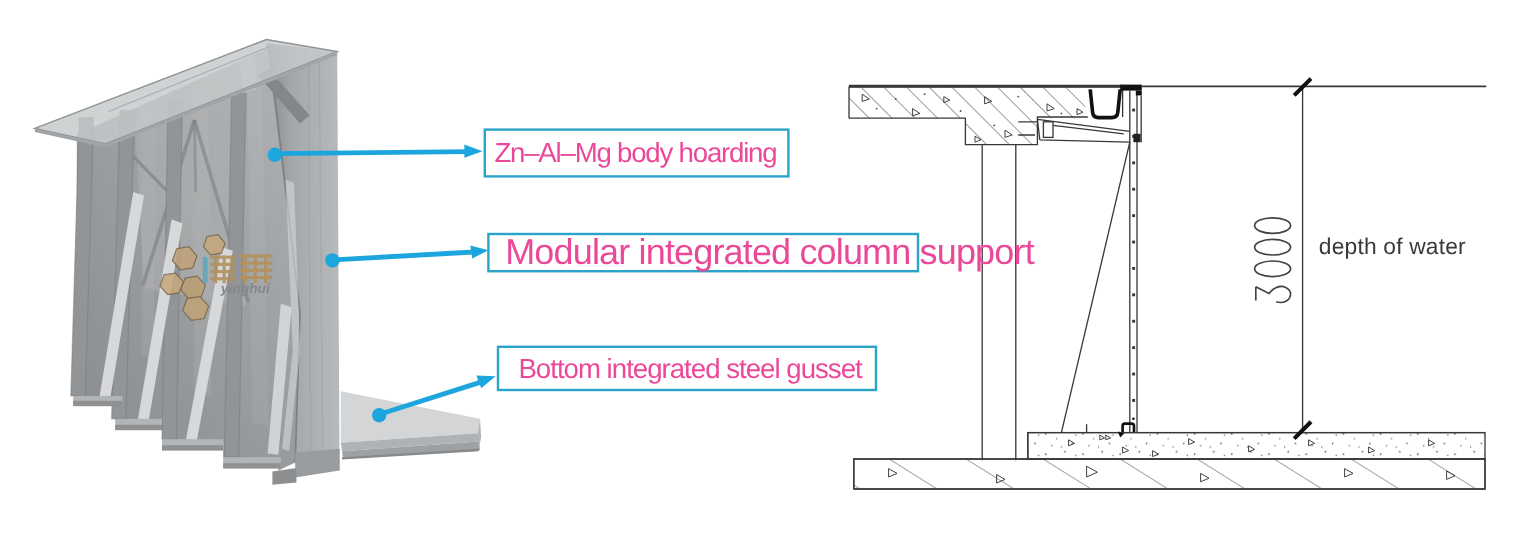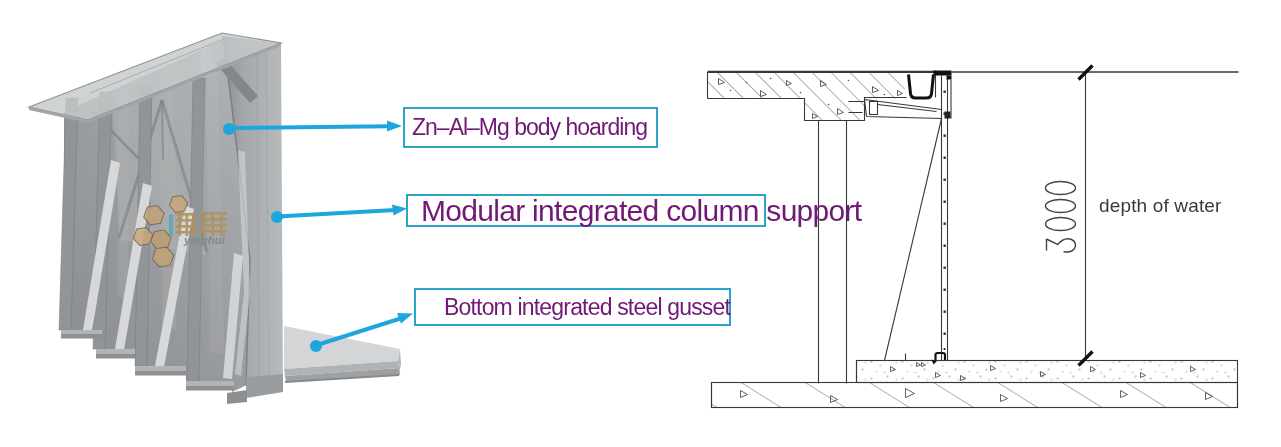--- a/index.html
+++ b/index.html
@@ -1,18 +1,18 @@
 <!DOCTYPE html>
 <html><head>
 <meta charset="utf-8">
 <style>
   html,body{margin:0;padding:0;background:#ffffff;}
   #stage{position:relative;width:1281px;height:447px;background:#ffffff;overflow:hidden;
          font-family:"Liberation Sans", sans-serif;}
-  .callout{position:absolute;border:2px solid #2ba4c9;background:#ffffff;color:#701a75;
+  .callout{position:absolute;border:2px solid #2ba4c9;background:#ffffff;color:#ec4899;
            white-space:nowrap;box-sizing:border-box;}
 </style>
 </head>
 <body>
 <div id="stage">
 <svg width="1281" height="447" viewBox="0 0 1281 447" style="position:absolute;left:0;top:0">
 <defs>
   <linearGradient id="wallface" x1="0.9" y1="0" x2="0.1" y2="1">
     <stop offset="0" stop-color="#b0b3b5"></stop>
     <stop offset="0.45" stop-color="#9da0a2"></stop>
@@ -269,14 +269,14 @@
 </g>
 </g>
 
 <text x="1099" y="212" font-size="19" letter-spacing="0.15" fill="#3a3a3a" font-family="Liberation Sans, sans-serif">depth of water</text>
 </svg>
 
 <div class="callout" style="left:403px;top:107px;width:255px;height:41px;line-height:37px;font-size:23px;letter-spacing:-1px;padding-left:7px;">Zn–Al–Mg body hoarding</div>
 
 <div class="callout" style="left:406px;top:194px;width:360px;height:33px;line-height:29px;font-size:30px;letter-spacing:-0.7px;padding-left:13px;">Modular integrated column support</div>
 
-<div class="callout" style="left:414px;top:288px;width:317px;height:38px;line-height:34px;font-size:23px;letter-spacing:-0.82px;padding-left:28px;">Bottom integrated steel gusset</div>
+<div class="callout" style="left:414px;top:288px;width:317px;height:38px;line-height:34px;font-size:23px;letter-spacing:-0.82px;padding-left:16px;">Bottom integrated steel gusset</div>
 </div>
 
 </body></html>

